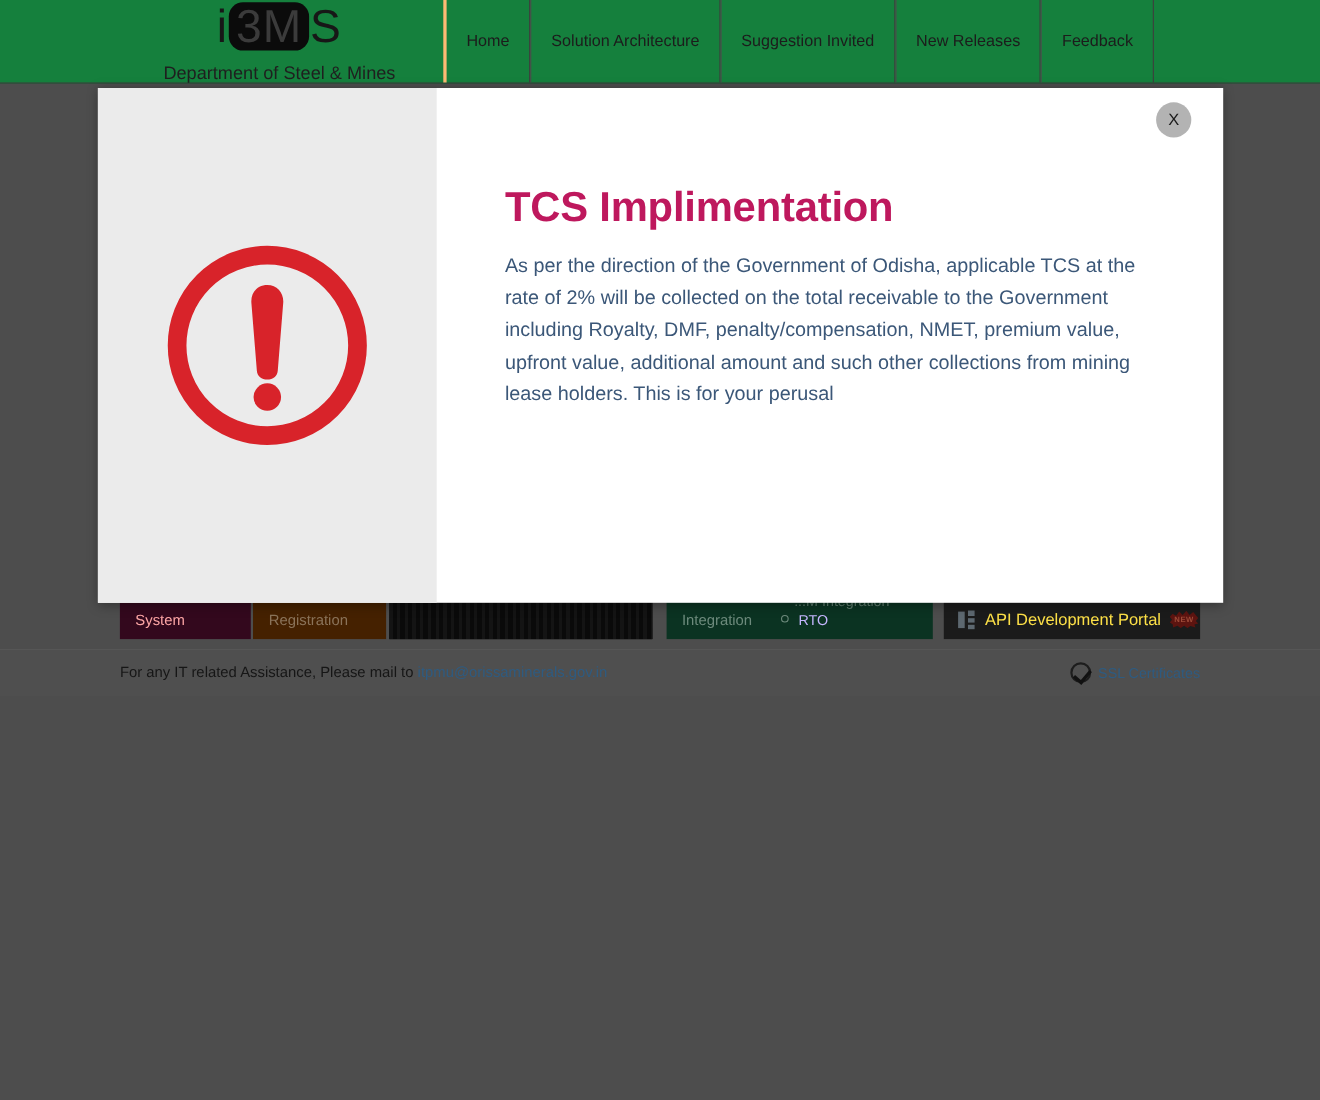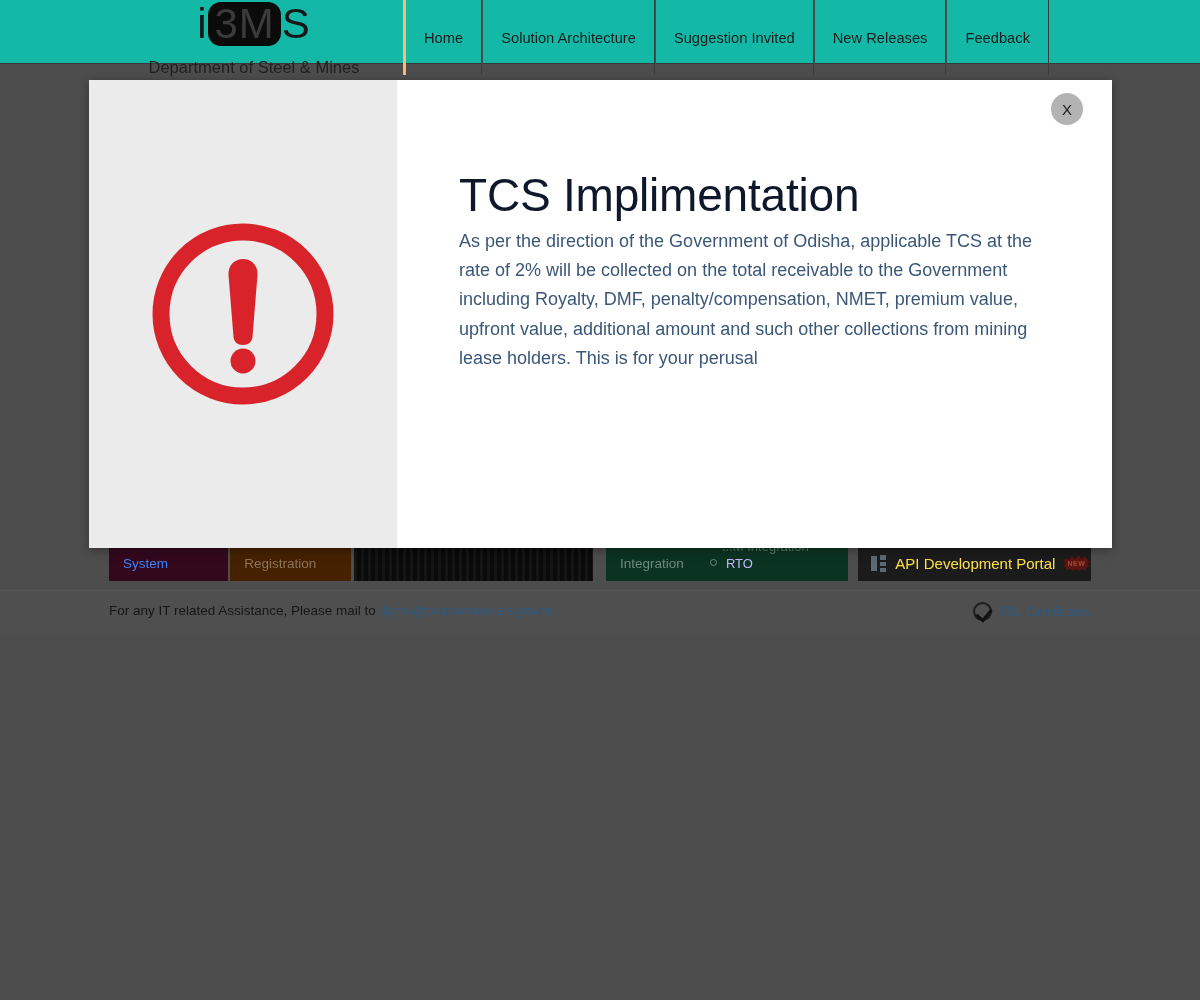--- a/index.html
+++ b/index.html
@@ -17,22 +17,22 @@
     width: 1200px;
     height: 1000px;
     background: #4d4d4d;
   }
 
   
   #site-header {
     position: absolute;
     left: 0; top: 0;
     width: 1200px;
-    height: 64px;
-    background: #14b8a6;
+    height: 76px;
+    background: #15803d;
     border-bottom: 1px solid #3a3a3a;
   }
 
   #brand {
     position: absolute;
     left: 109px; top: 2px;
     width: 290px;
     height: 72px;
     text-align: center;
   }
@@ -112,21 +112,21 @@
     align-items: center;
     overflow: hidden;
     font-size: 13.5px;
     color: #7d7680;
     cursor: pointer;
   }
   .tile-label {
     padding-left: 14px;
     white-space: nowrap;
   }
-  .tile-system       { width: 122px; background: #33081d; color: #3b82f6; }
+  .tile-system       { width: 122px; background: #33081d; color: #fca5a5; }
   .tile-registration { width: 124px; background: #452100; margin-left: 2px; color: #8a7359; }
   .tile-photo        { width: 244px; background: #0d0d0d; margin-left: 3px;
                        background-image:
                          repeating-linear-gradient(90deg, #141414 0 3px, #0a0a0a 3px 7px),
                          linear-gradient(180deg, #1c1c1c, #050505);
                      }
   .tile-integration  { width: 248px; background: #0b3322; margin-left: 13px; color: #6d8a7c; }
   .tile-api         { width: 238px; background: #1b1b1b; margin-left: 10px; color: #6f7a82; }
 
   .tile-integration .sub-top {
@@ -278,23 +278,23 @@
     justify-content: center;
     cursor: pointer;
     user-select: none;
     border: none;
     font-family: "Liberation Sans", sans-serif;
   }
 
   #modal-title {
     position: absolute;
     left: 62px; top: 88px;
-    font-size: 46px;
-    font-weight: 400;
-    color: #0f172a;
+    font-size: 38px;
+    font-weight: 700;
+    color: #be185d;
     letter-spacing: -.2px;
     white-space: nowrap;
   }
 
   #modal-body {
     position: absolute;
     left: 62px; top: 147px;
     width: 600px;
     font-size: 18px;
     line-height: 29.2px;

